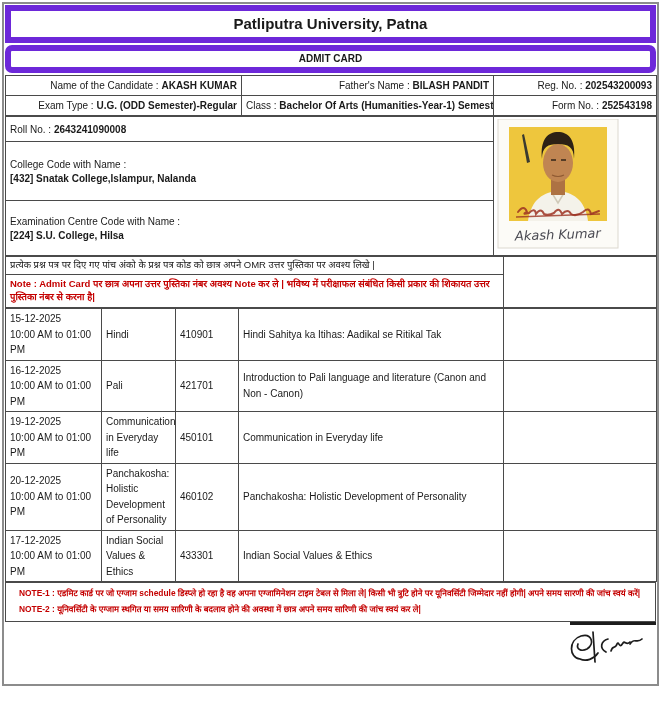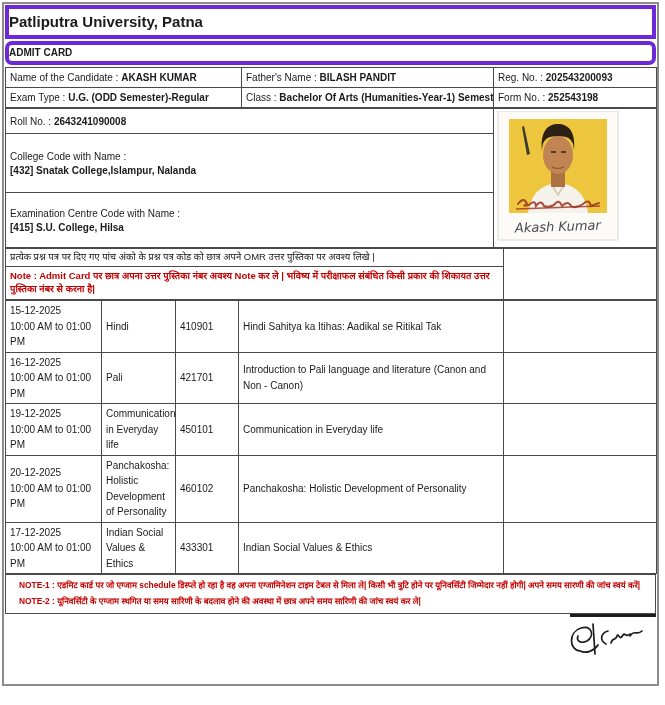--- a/index.html
+++ b/index.html
@@ -1,24 +1,24 @@
 <!DOCTYPE html>
 <html><head>
 <meta charset="utf-8">
 <style>
   html,body{margin:0;padding:0;background:#fff;}
   body{width:665px;height:705px;font-family:"Liberation Sans",sans-serif;color:#1a1a1a;position:relative;}
   .sheet{position:absolute;left:2px;top:2px;width:657px;height:684px;border:2px solid #8c8c8c;box-sizing:border-box;padding:1px;background:#fff;}
-  .boxrow{border:4px solid #6d28d9;margin-bottom:2px;}
+  .boxrow{border:6px solid #6d28d9;text-align:center;margin-bottom:2px;}
   .title-box{height:26px;line-height:25px;font-size:15px;font-weight:bold;}
   .card-box{height:16px;line-height:15px;font-size:10px;font-weight:bold;border-radius:7px;}
   table{border-collapse:collapse;table-layout:fixed;width:651px;}
   td,th{border:1px solid #4a4a4a;font-size:10px;padding:2px 4px;vertical-align:middle;overflow:hidden;}
   .val{font-weight:bold;}
-  .info-td{height:15px;white-space:nowrap;}
+  .info-td{height:15px;white-space:nowrap;text-align:right;}
   .tall-label{display:block;margin-bottom:3px;}
   .photo-cell{text-align:center;vertical-align:top;padding:2px;}
   .instr-td{font-size:9.5px;line-height:1.35;}
   .rednote{color:#c40000;font-weight:bold;}
   .exam th{text-align:left;font-size:10px;height:14px;padding:2px 4px;}
   .exam td{line-height:1.55;vertical-align:middle;}
   .notes-box{border:1px solid #4a4a4a;padding:3px 13px;font-size:8.4px;line-height:1.9;white-space:nowrap;}
   .sig-area{position:relative;height:62px;}
   .sig-bar{position:absolute;right:0;top:0;width:86px;height:3px;background:#1c1c1c;}
   .sig-scribble{position:absolute;right:10px;top:7px;}
@@ -88,21 +88,21 @@
     </tr>
     <tr>
       <td style="height:54px">
         <span class="tall-label">College Code with Name :</span>
         <span class="val">[432] Snatak College,Islampur, Nalanda</span>
       </td>
     </tr>
     <tr>
       <td style="height:50px">
         <span class="tall-label">Examination Centre Code with Name :</span>
-        <span class="val">[415] S.U. College, Hilsa</span>
+        <span class="val">[224] S.U. College, Hilsa</span>
       </td>
     </tr>
   </tbody>
     </table>
 
   <table>
     <colgroup>
         <col style="width:498px">
         <col style="width:153px">
       </colgroup>

